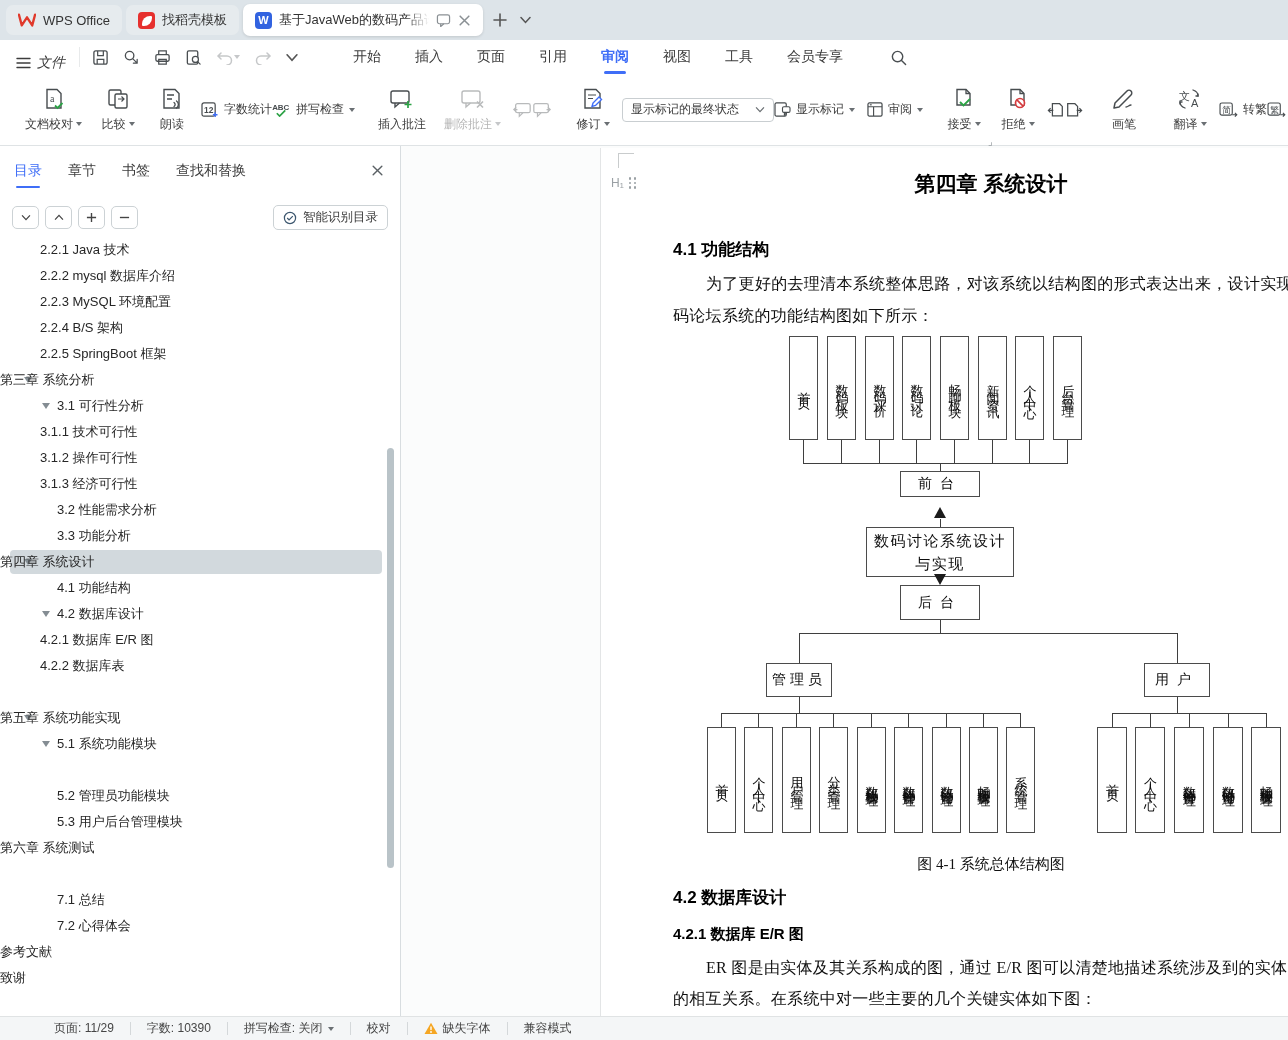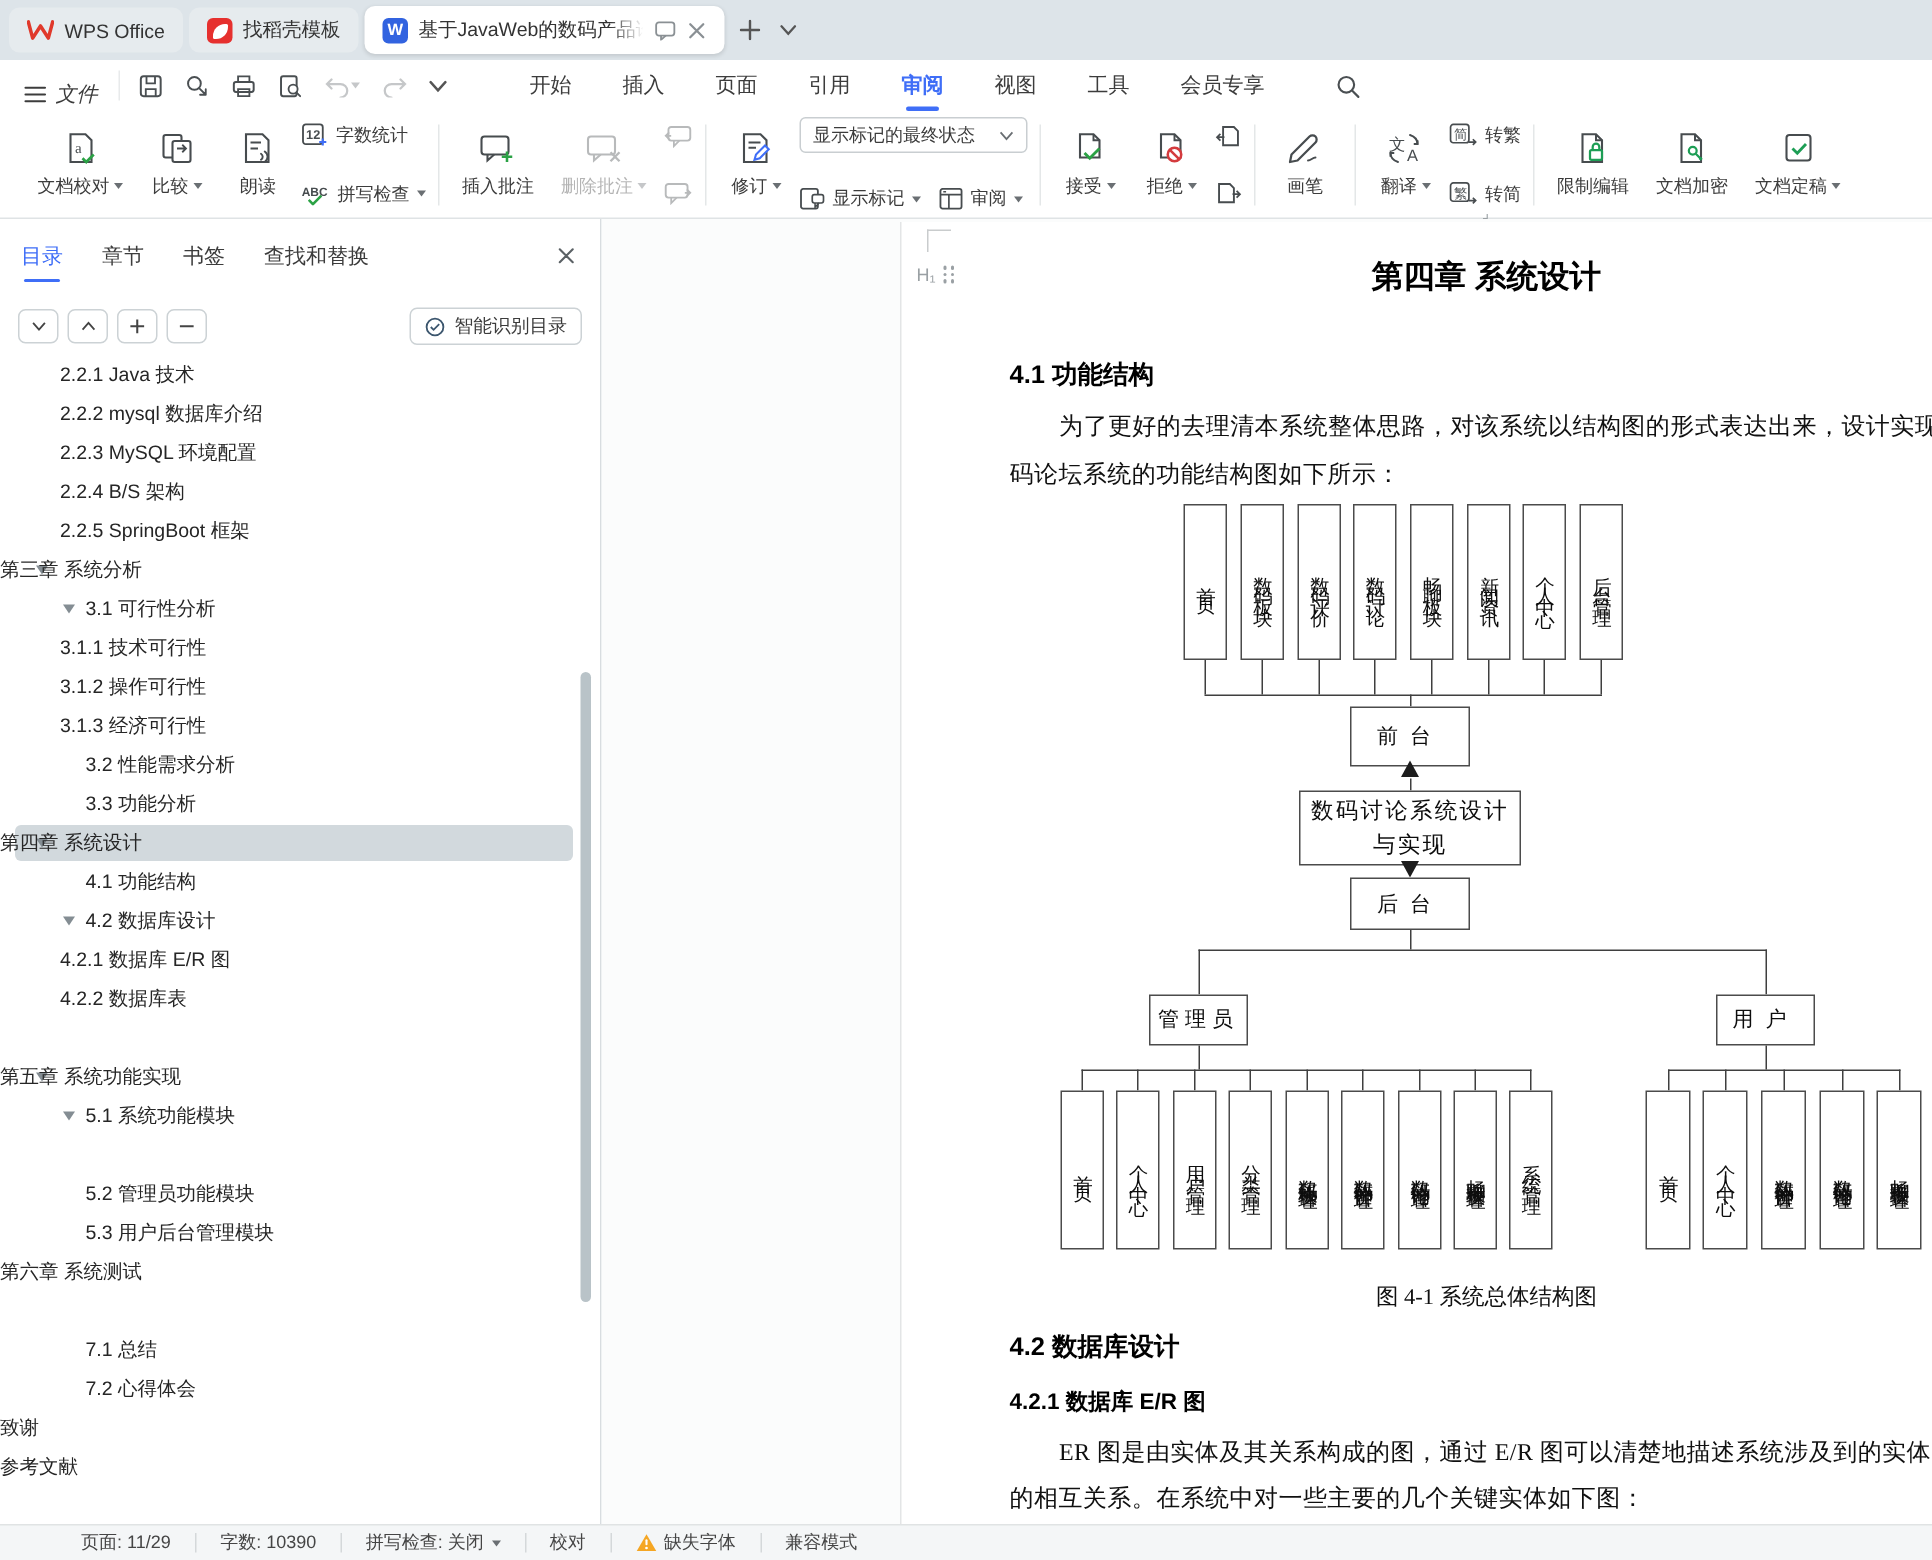--- a/index.html
+++ b/index.html
@@ -27,21 +27,21 @@
   .menu-item.active{color:#3f6ef7;font-weight:bold;}
   .menu-item.active::after{content:"";position:absolute;left:20px;right:20px;bottom:-2px;height:3px;border-radius:2px;background:#3f6ef7;}
   .menubar .search{margin-left:30px;cursor:pointer;}
 
   
   .ribbon{position:absolute;left:0;top:74px;width:100%;height:72px;background:#fff;border-bottom:1px solid #dfe3e5;display:flex;align-items:center;padding:0 10px;}
   .rgroup{display:flex;align-items:center;gap:4px;height:62px;padding:0 8px;}
   .vsep{width:1px;height:54px;background:#e4e7e8;}
   .bigbtn{display:flex;flex-direction:column;align-items:center;justify-content:center;gap:5px;padding:3px 7px;border-radius:4px;cursor:pointer;min-width:50px;}
   .bigbtn .blabel{font-size:12px;color:#3c3c3c;display:flex;align-items:center;gap:3px;white-space:nowrap;}
-  .smallcol{display:flex;flex-direction:column;gap:22px;}
+  .smallcol{display:flex;flex-direction:row;gap:0;}
   .smallbtn{display:flex;align-items:center;gap:5px;font-size:12px;color:#3c3c3c;cursor:pointer;white-space:nowrap;}
   .caret{width:0;height:0;border-left:3.5px solid transparent;border-right:3.5px solid transparent;border-top:4px solid #6a6f73;display:inline-block;}
   .disabled{opacity:.38;}
   .markup-select{width:152px;height:24px;border:1px solid #c9ced1;border-radius:4px;display:flex;align-items:center;justify-content:space-between;padding:0 8px;font-size:12px;color:#3c3c3c;cursor:pointer;}
   .rib-dialog-arrow{position:absolute;left:988px;top:136px;color:#9aa0a4;font-size:10px;}
 
   
   .sidebar{position:absolute;left:0;top:146px;width:401px;height:870px;background:#ffffff;border-right:1px solid #d8dde0;}
   .side-tabs{position:absolute;left:14px;top:16px;display:flex;gap:26px;font-size:14px;color:#3c3c3c;}
   .side-tab{cursor:pointer;padding-bottom:8px;position:relative;}
@@ -587,24 +587,24 @@
           <span class="lbl">第六章 系统测试</span>
         </div>
       <div class="toc-gap"></div>
       <div class="toc-row l2">
           <span class="lbl">7.1 总结</span>
         </div>
       <div class="toc-row l2">
           <span class="lbl">7.2 心得体会</span>
         </div>
       <div class="toc-row l1">
+          <span class="lbl">参考文献</span>
+        </div>
+      <div class="toc-row l1">
           <span class="lbl">致谢</span>
-        </div>
-      <div class="toc-row l1">
-          <span class="lbl">参考文献</span>
         </div>
     </div>
     <div class="side-scroll"></div>
   </div>
 
   <div class="docview">
     <div class="page">
       <div class="corner-mark-h"></div>
       <div class="corner-mark-v"></div>
       <div class="h1badge">
@@ -653,21 +653,21 @@
       <div class="ln" style="left:240px;top:292px;width:1px;height:23px"></div>
       <div class="ln" style="left:278px;top:292px;width:1px;height:23px"></div>
       <div class="ln" style="left:315px;top:292px;width:1px;height:23px"></div>
       <div class="ln" style="left:353px;top:292px;width:1px;height:23px"></div>
       <div class="ln" style="left:391px;top:292px;width:1px;height:23px"></div>
       <div class="ln" style="left:428px;top:292px;width:1px;height:23px"></div>
       <div class="ln" style="left:466px;top:292px;width:1px;height:23px"></div>
       <div class="ln" style="left:202px;top:315px;width:265px;height:1px"></div>
       <div class="ln" style="left:339px;top:315px;width:1px;height:8px"></div>
 
-      <div class="hbox" style="left:299px;top:323px;width:80px;height:40px">
+      <div class="hbox" style="left:299px;top:323px;width:80px;height:26px">
           <span>前台</span>
         </div>
       <div class="ln" style="left:339px;top:371px;width:1px;height:8px"></div>
       <div class="arr-up" style="left:333px;top:359px"></div>
       <div class="centerbox">数码讨论系统设计与实现</div>
       <div class="ln" style="left:339px;top:429px;width:1px;height:3px"></div>
       <div class="arr-down" style="left:333px;top:426px"></div>
       <div class="hbox" style="left:299px;top:437px;width:80px;height:35px">
           <span>后台</span>
         </div>

